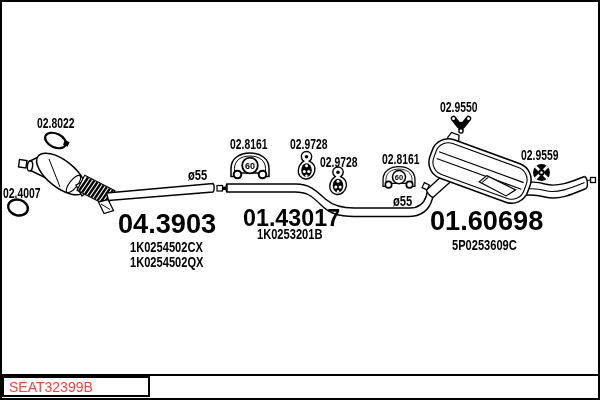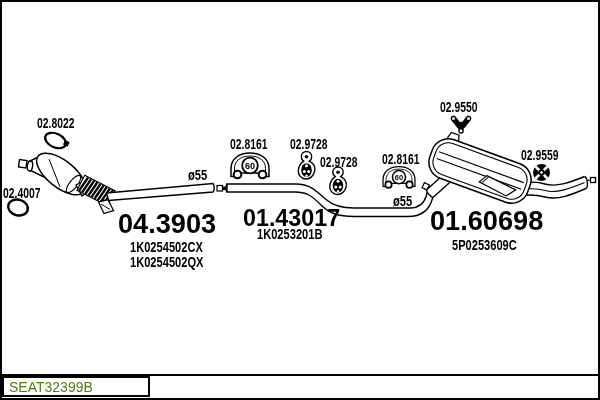--- a/index.html
+++ b/index.html
@@ -13,21 +13,21 @@
   .s  {font:bold 14px/1 "Liberation Sans",sans-serif;transform:scaleX(0.74);}
   .dia{font:bold 14px/1 "Liberation Sans",sans-serif;transform:scaleX(0.8);}
   .lg {font:bold 28px/1 "Liberation Sans",sans-serif;transform:scaleX(0.97);}
   .md {font:bold 24px/1 "Liberation Sans",sans-serif;transform:scaleX(0.97);}
   .p  {font:bold 15px/1 "Liberation Sans",sans-serif;transform:scaleX(0.74);}
   #footer-rule{position:absolute;left:2px;right:2px;top:374px;border-top:2px solid #000;}
   #sheet-box{
     position:absolute;left:2px;top:376px;width:148px;height:21px;
     border:2px solid #000;box-sizing:border-box;background:#fff;
     display:flex;align-items:center;padding-left:5px;
-    font:14px/1 "Liberation Sans",sans-serif;color:#4d7c0f;
+    font:14px/1 "Liberation Sans",sans-serif;color:#ef4444;
   }
 </style>
 </head>
 <body>
 
 <div id="stage">
 
   <svg width="600" height="400" viewBox="0 0 600 400">
     <defs>
 

